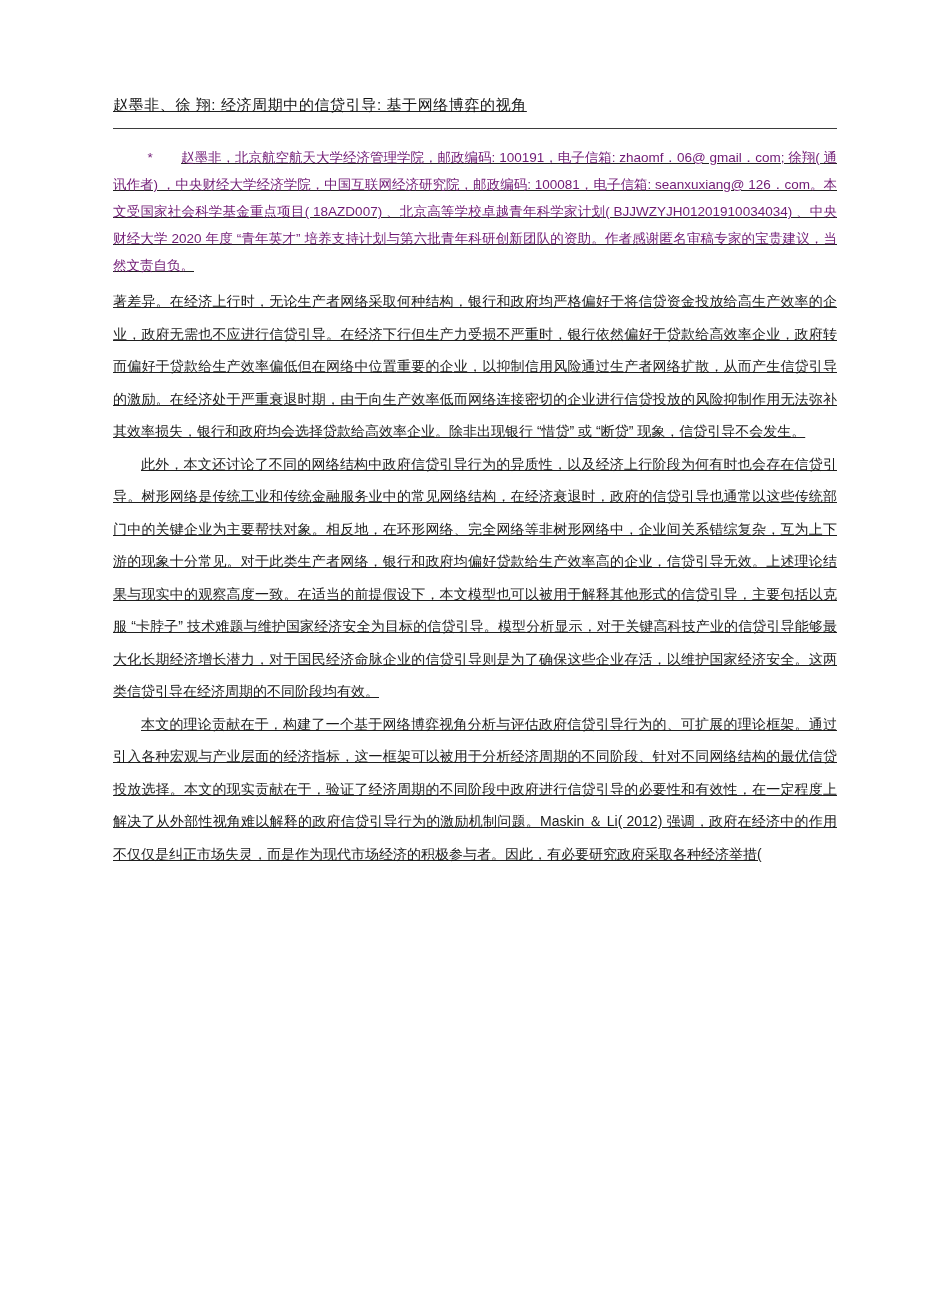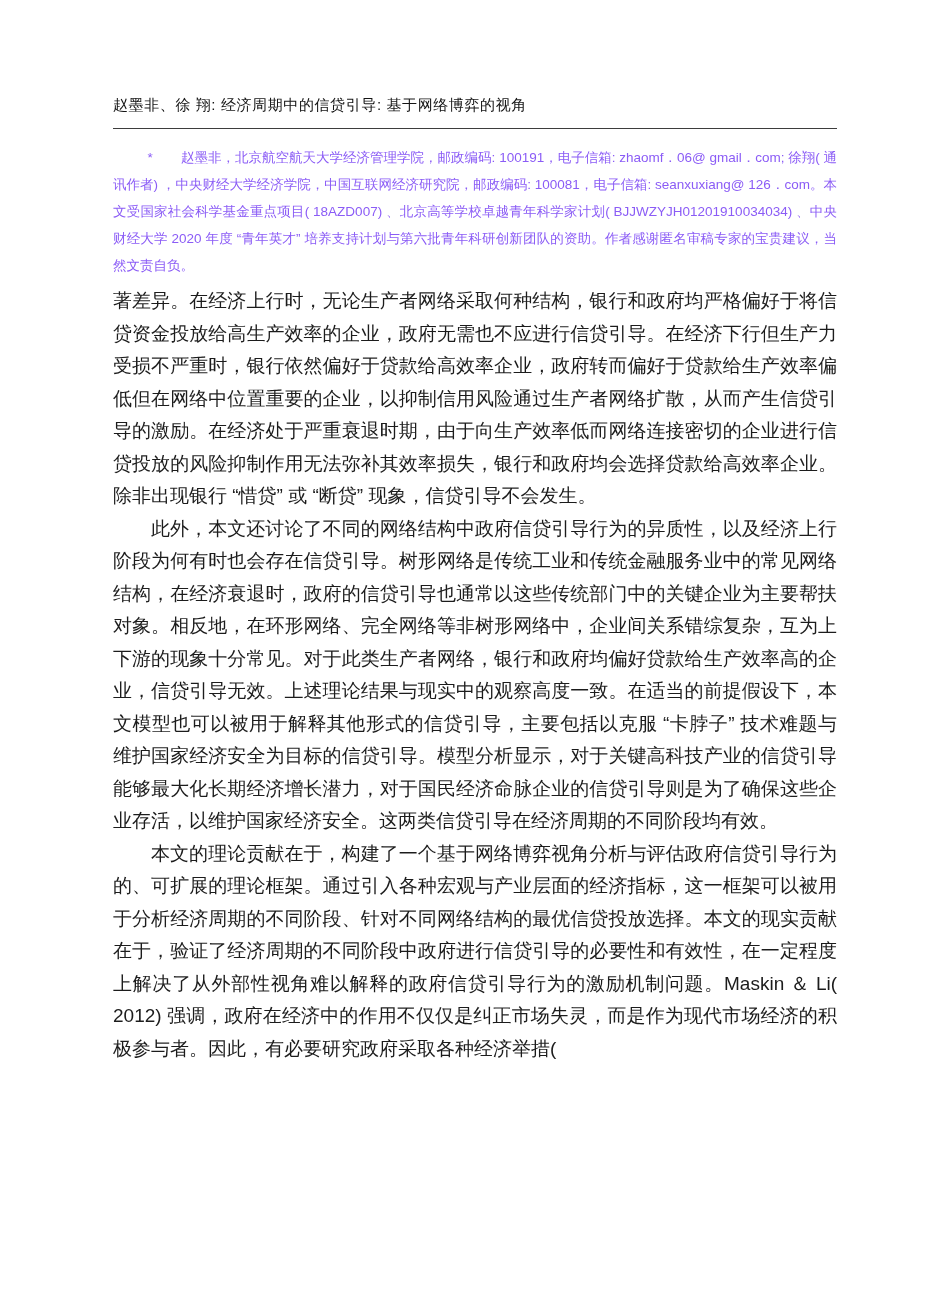--- a/index.html
+++ b/index.html
@@ -7,45 +7,46 @@
   body {
     width: 950px; height: 1290px;
     font-family: "Liberation Sans", "DejaVu Sans", sans-serif;
     color: #1f1f1f;
     overflow: hidden;
   }
   .page {
     width: 950px; height: 1290px;
     padding: 96px 113px 0 113px;
     background: #ffffff;
+    text-decoration: underline;
   }
   .running-head {
     font-size: 15px;
     letter-spacing: 0.6px;
     color: #141414;
     white-space: nowrap;
   }
   .head-rule {
     border: none;
     border-top: 1.4px solid #3d3d3d;
     margin-top: 13px;
     width: 100%;
   }
   .footnote {
     margin-top: 15px;
     font-size: 13.5px;
     line-height: 27px;
     text-align: justify;
-    color: #8b5cf6;
+    color: #701a75;
   }
   .fn-p { text-indent: 2.55em; }
   .fn-marker { margin-right: 2.1em; display: inline-block; text-indent: 0; }
   .article-body {
     margin-top: 6px;
-    font-size: 19px;
+    font-size: 14px;
     line-height: 32.5px;
     color: #1c1c1c;
   }
   .para { margin: 0; }
   .seg {
     display: block;
     text-align: justify;
   }
   .indent { text-indent: 2em; }
 </style>

